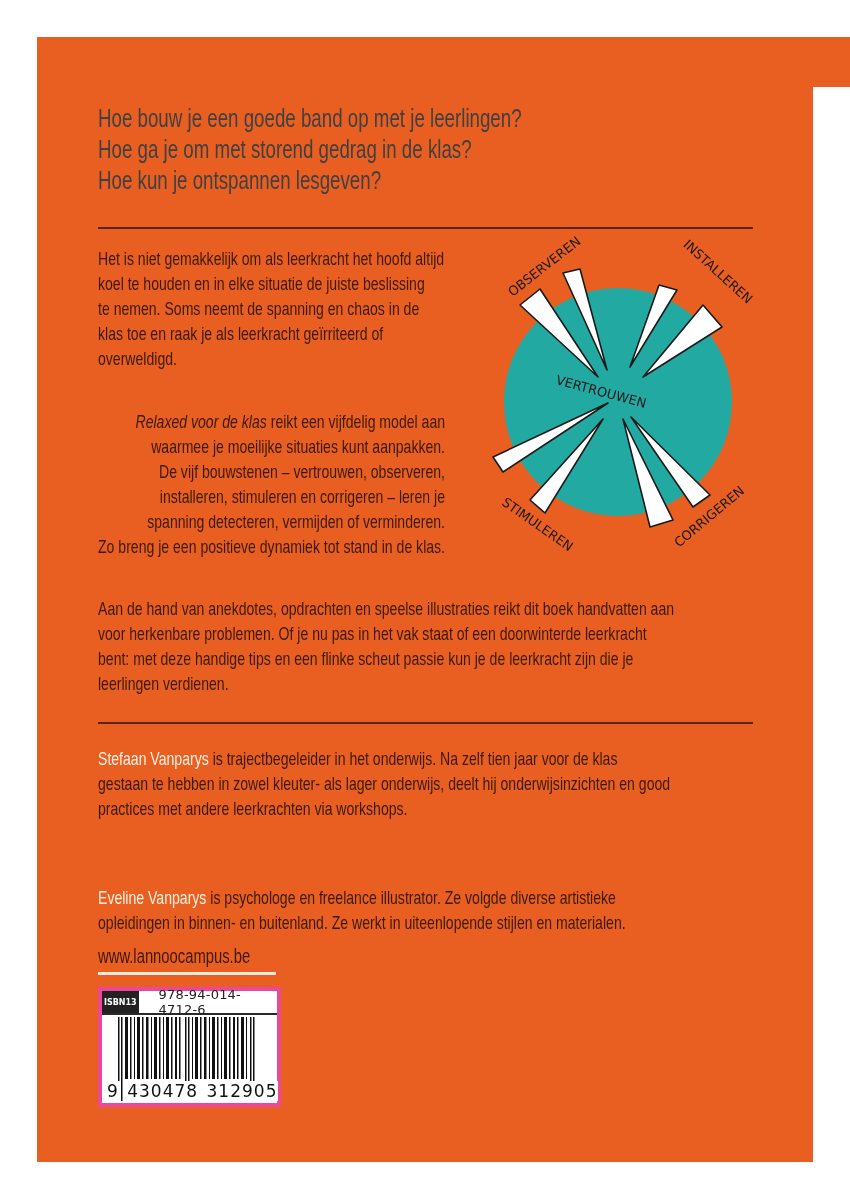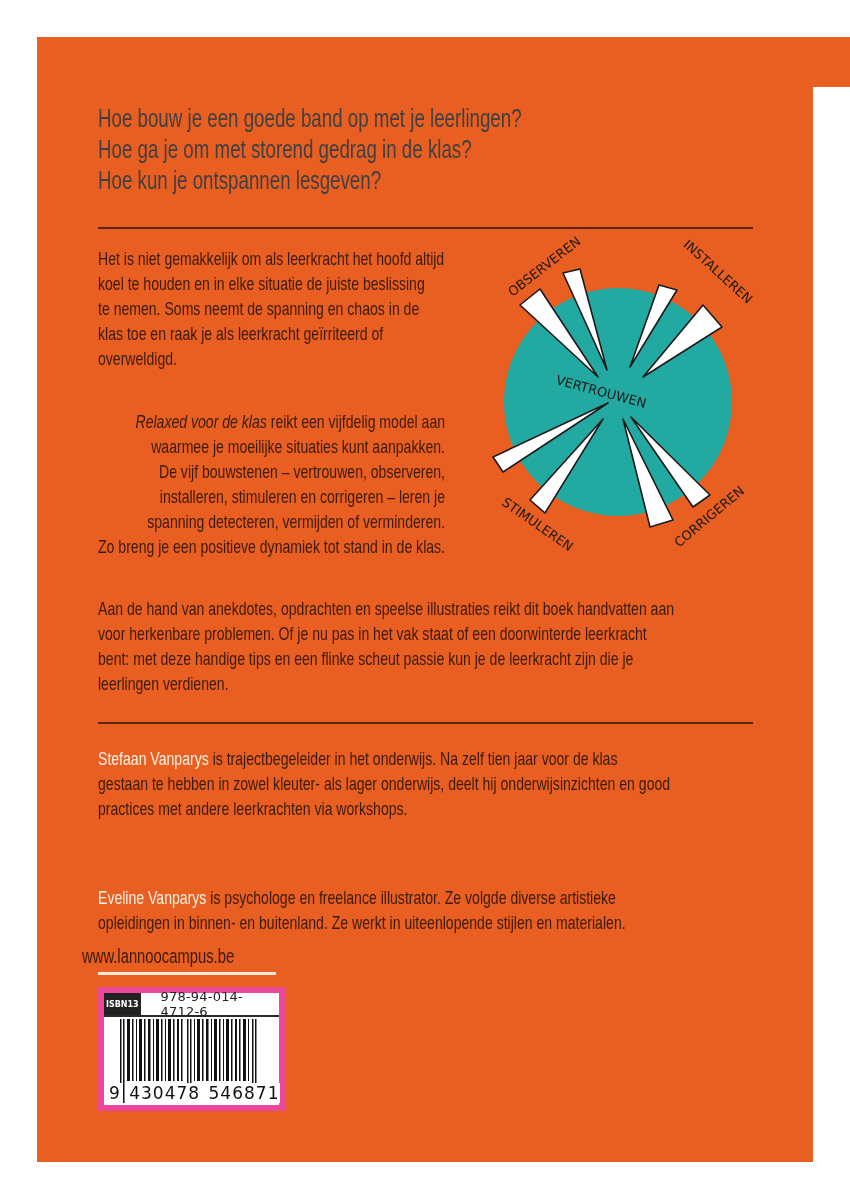--- a/index.html
+++ b/index.html
@@ -28,29 +28,29 @@
     position: absolute; left: 98px; width: 655px; height: 2px; background: #5a2410;
   }
   .body-text { position: absolute; color: #3b1a0c; }
   .body-text .cond {
     font-family: "Liberation Sans", sans-serif; font-size: 19px; line-height: 25px;
     transform: scaleX(0.74);
   }
   .em { font-style: italic; }
   .name { color: #fff1e0; }
   .url {
-    position: absolute; left: 82px; top: 944px; color: #3b1a0c;
+    position: absolute; left: 98px; top: 944px; color: #3b1a0c;
   }
   .url .cond { font-size: 20px; line-height: 24px; transform: scaleX(0.74); }
   .url-rule {
     position: absolute; left: 98px; top: 972px; width: 178px; height: 3px; background: #fbe9dd;
   }
   .barcode {
     position: absolute; left: 98px; top: 987px; width: 175px; height: 112px;
-    background: #fff; border: 6px solid #ec4899;
+    background: #fff; border: 4px solid #ec4899;
   }
   .isbn-head {
     position: absolute; left: 0; top: 0; width: 175px; height: 22px; border-bottom: 2px solid #2a2a2a;
     display: flex; align-items: center;
   }
   .isbn-label {
     background: #222; color: #fff; font-size: 8px; font-weight: bold; width: 40px; height: 22px;
     display: flex; align-items: center; justify-content: center; font-family: "DejaVu Sans", sans-serif;
   }
   .isbn-num {
@@ -161,21 +161,21 @@
         <rect x="127" y="2" width="1.5" height="62"></rect>
       <rect x="131" y="2" width="2" height="62"></rect>
         <rect x="135" y="2" width="1.5" height="62"></rect>
       <rect x="139" y="2" width="3" height="62"></rect>
         <rect x="144" y="2" width="1" height="62"></rect>
       <rect x="148" y="2" width="1.5" height="84"></rect>
         <rect x="151" y="2" width="1.5" height="84"></rect>
     </g>
   </svg>
   <div class="bar-digits">
-    <span>9</span>&nbsp;<span>430478</span>&nbsp;<span>546871</span>
+    <span>9</span>&nbsp;<span>430478</span>&nbsp;<span>312905</span>
   </div>
 </div>
 
 <svg class="illus" viewBox="0 0 850 1200">
   <circle cx="618" cy="402" r="114" fill="#22aaa2"></circle>
   <g fill="#ffffff" stroke="#1a1a1a" stroke-width="1.6" stroke-linejoin="round">
     <polygon points="520,305 540,289 598,377"></polygon>
     <polygon points="563,273 580,269 607,370"></polygon>
     <polygon points="659,285 677,290 630,367"></polygon>
     <polygon points="703,305 722,327 643,377"></polygon>

